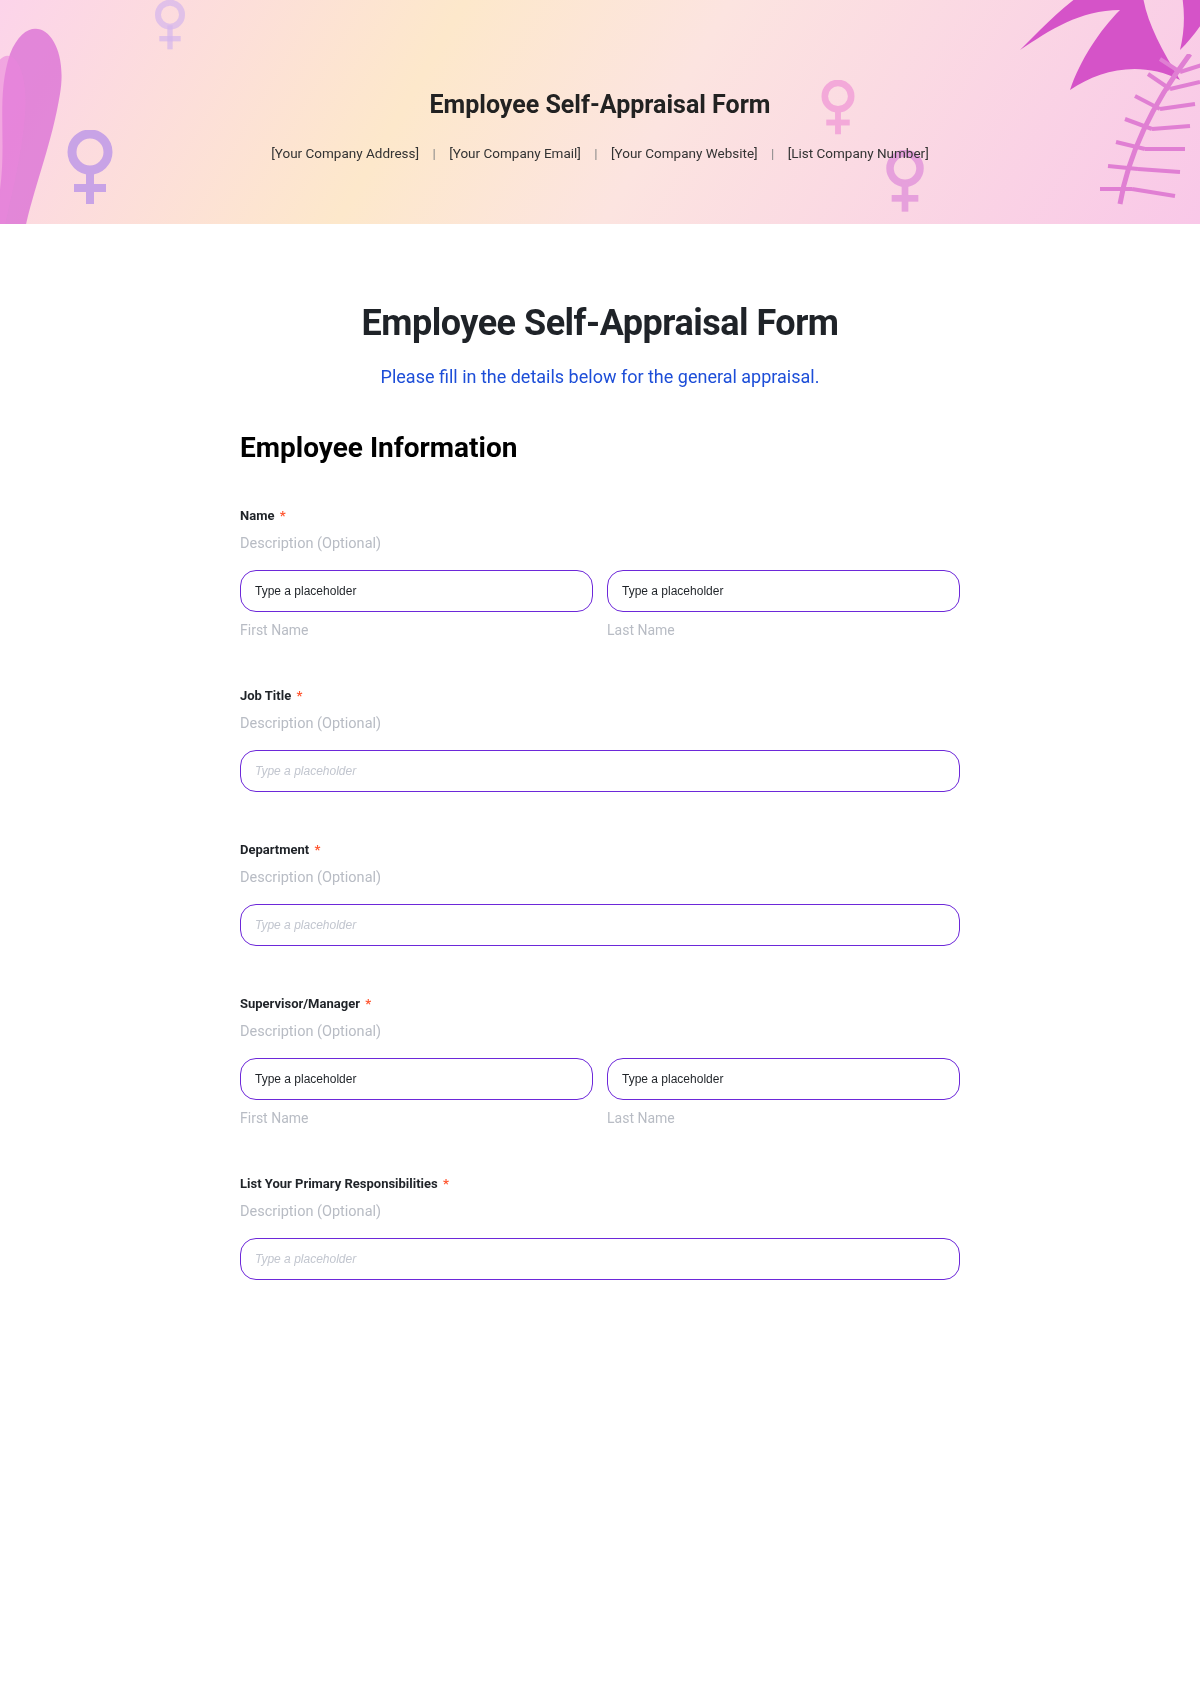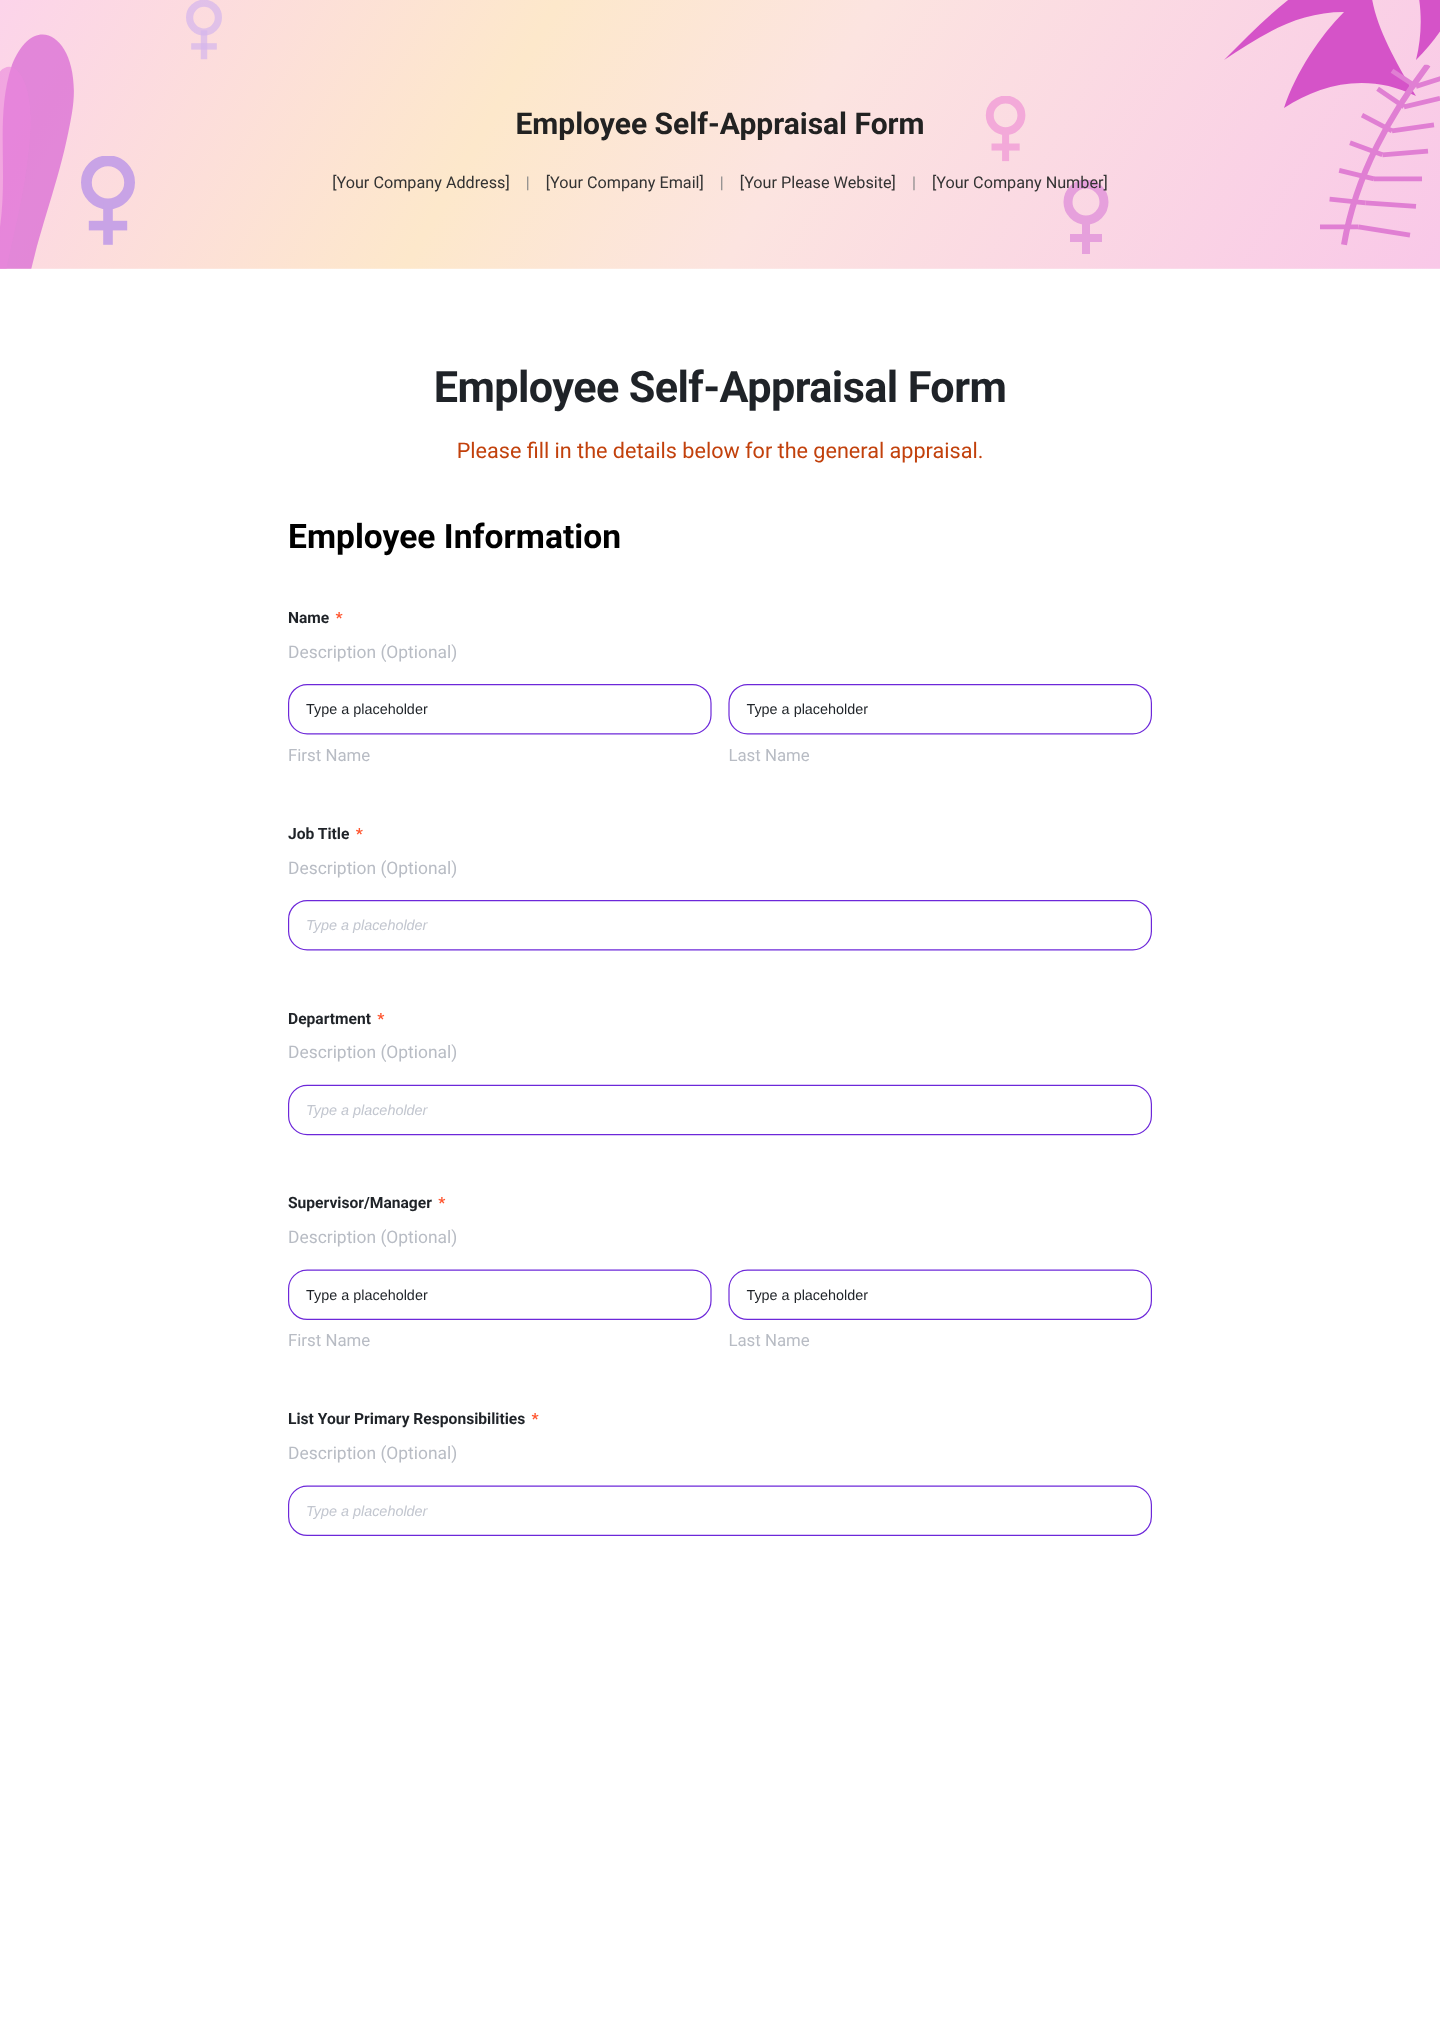--- a/index.html
+++ b/index.html
@@ -49,21 +49,21 @@
     .page-title {
       text-align: center;
       font-size: 36px;
       font-weight: 700;
       color: #1f2328;
       letter-spacing: -0.5px;
     }
     .page-subtitle {
       text-align: center;
       font-size: 18px;
-      color: #c2410c;
+      color: #1d4ed8;
       margin-top: 22px;
       margin-bottom: 44px;
     }
     .section-heading {
       font-size: 28px;
       font-weight: 700;
       color: #000000;
       margin-bottom: 44px;
     }
     .field {
@@ -164,23 +164,23 @@
     <rect x="14" y="54" width="32" height="8" fill="#e6a0dc"></rect>
   </svg>
 
   <div class="banner-inner">
     <div class="banner-title">Employee Self-Appraisal Form</div>
     <div class="banner-meta">
       <span>[Your Company Address]</span>
       <span class="sep">|</span>
       <span>[Your Company Email]</span>
       <span class="sep">|</span>
-      <span>[Your Please Website]</span>
+      <span>[Your Company Website]</span>
       <span class="sep">|</span>
-      <span>[Your Company Number]</span>
+      <span>[List Company Number]</span>
     </div>
   </div>
 </div>
 
 <div class="content">
   <h1 class="page-title">Employee Self-Appraisal Form</h1>
   <p class="page-subtitle">Please fill in the details below for the general appraisal.</p>
 
   <h2 class="section-heading">Employee Information</h2>
 

